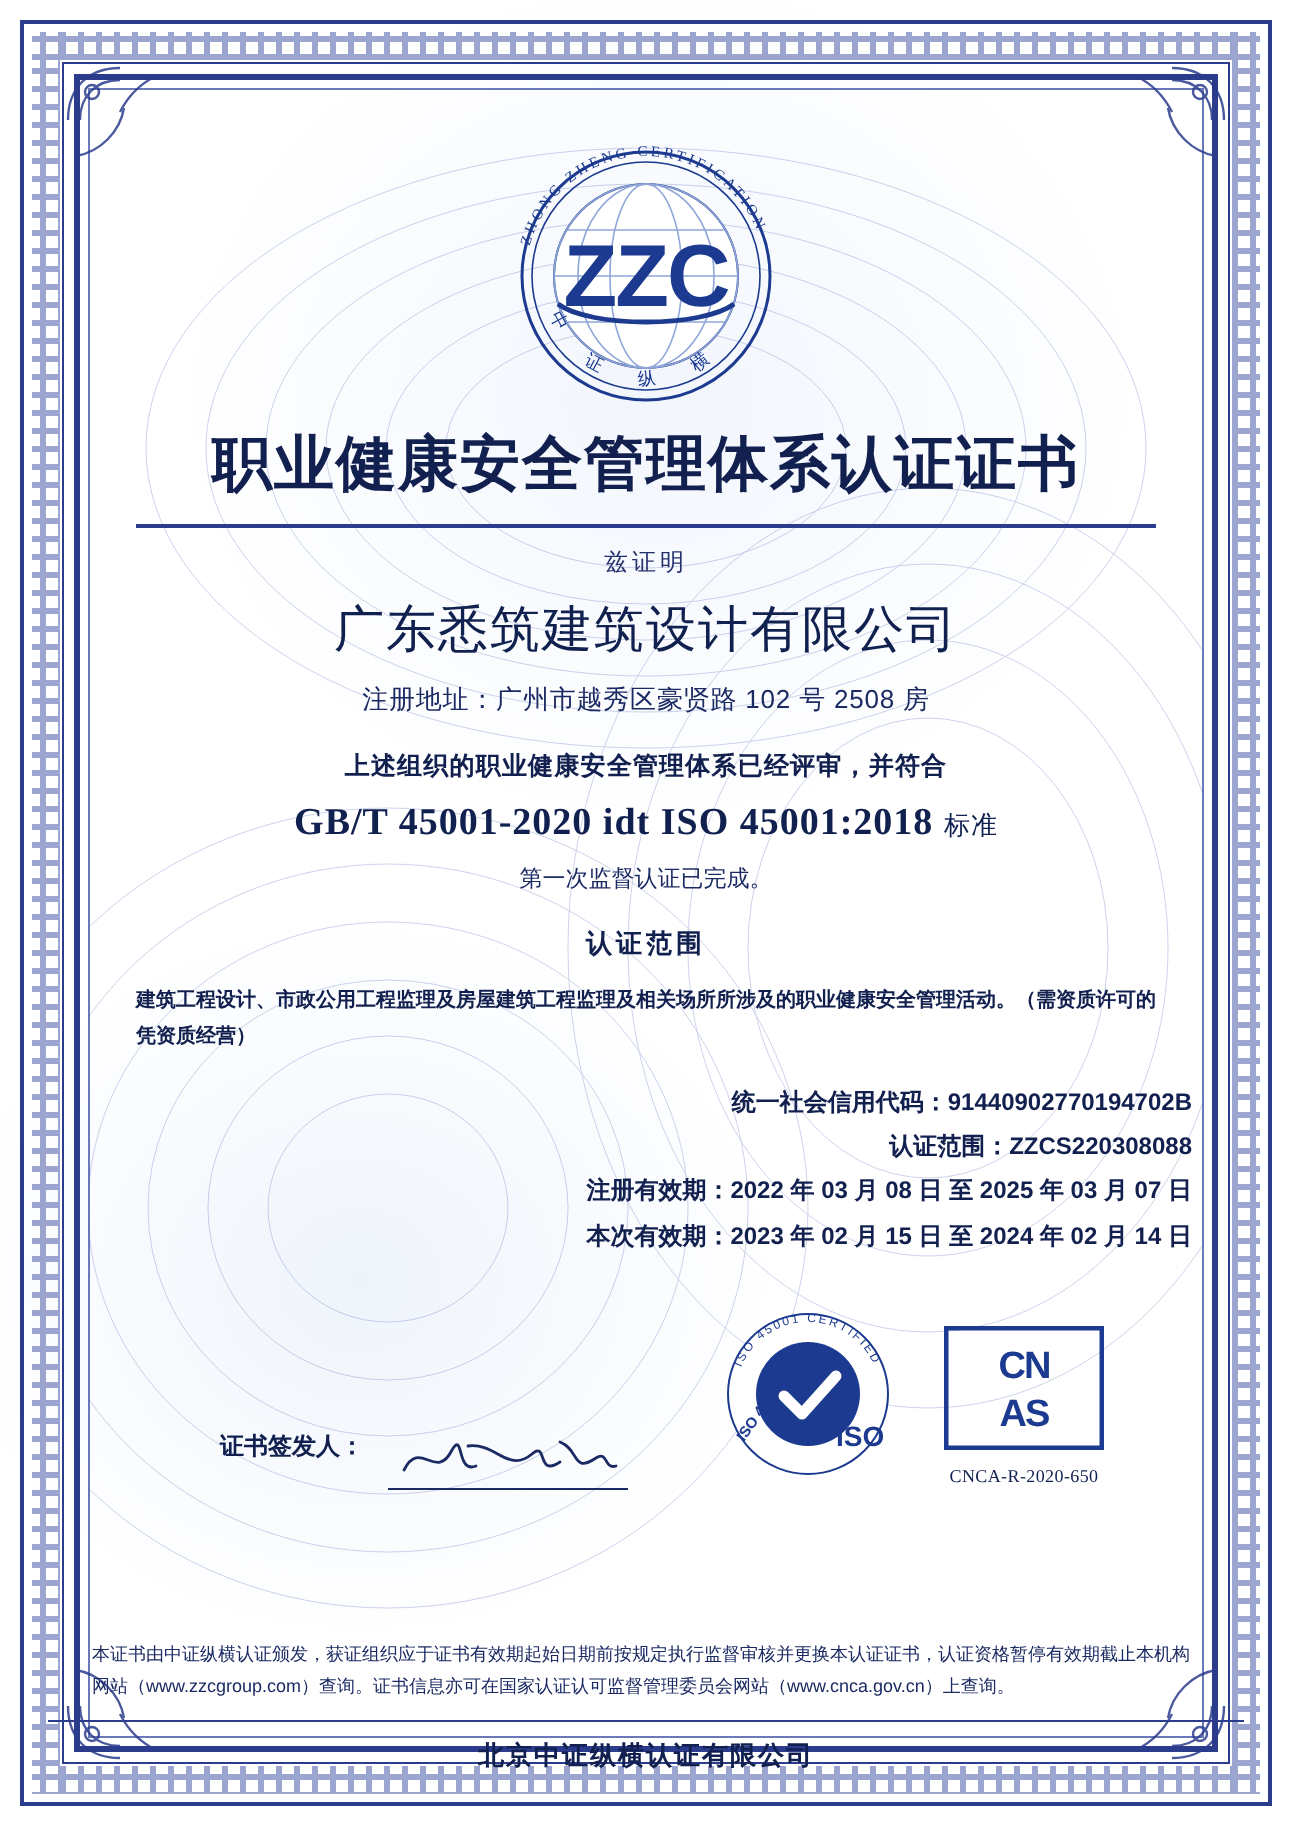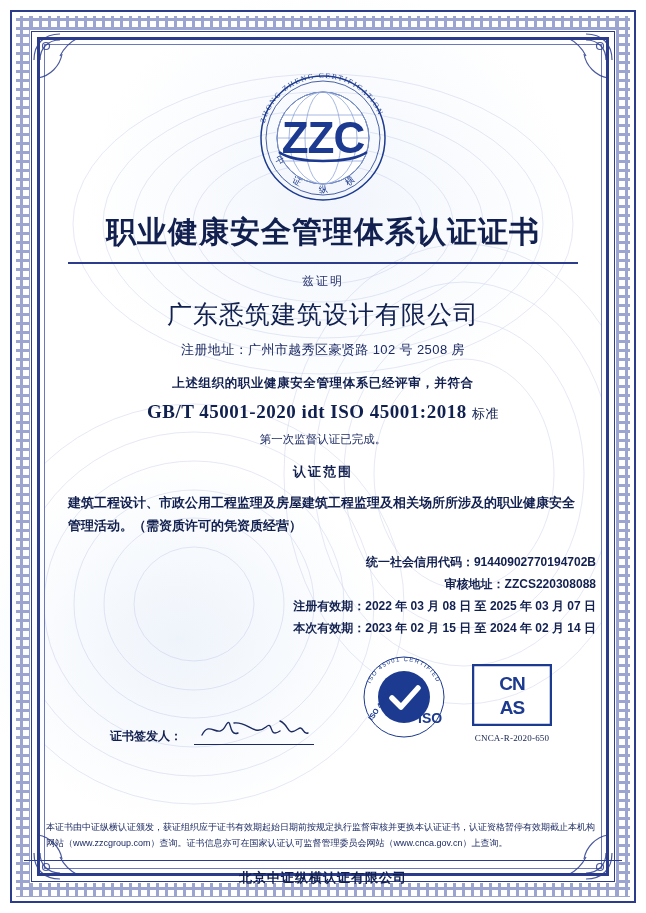--- a/index.html
+++ b/index.html
@@ -156,41 +156,40 @@
     margin-top: 9px;
   }
   .scope-heading {
     font-size: 13px;
     font-weight: bold;
     color: #12204f;
     margin-top: 16px;
     letter-spacing: 2px;
   }
   .scope-body {
-    font-size: 13px;
+    font-size: 10px;
     font-weight: bold;
     color: #12204f;
     line-height: 1.75;
     text-align: left;
     margin: 11px 18px 0 18px;
   }
   .details {
     text-align: right;
     margin: 13px 0 0 90px;
     font-size: 12px;
     color: #12204f;
     line-height: 1.85;
     font-weight: bold;
   }
   .signature-row {
     position: absolute;
     left: 60px;
     bottom: 118px;
     display: flex;
-    align-items: flex-end;
     gap: 12px;
   }
   .signature-label {
     font-size: 12px;
     color: #12204f;
     font-weight: bold;
   }
   .signature-mark {
     position: relative;
     width: 120px;
@@ -373,21 +372,21 @@
       <span class="suffix">标准</span>
     </div>
 
     <div class="supervision">第一次监督认证已完成。</div>
 
     <div class="scope-heading">认证范围</div>
     <div class="scope-body">建筑工程设计、市政公用工程监理及房屋建筑工程监理及相关场所所涉及的职业健康安全管理活动。（需资质许可的凭资质经营）</div>
 
     <div class="details">
       <div>统一社会信用代码：91440902770194702B</div>
-      <div>审核地址：ZZCS220308088</div>
+      <div>认证范围：ZZCS220308088</div>
       <div>注册有效期：2022 年 03 月 08 日 至 2025 年 03 月 07 日</div>
       <div>本次有效期：2023 年 02 月 15 日 至 2024 年 02 月 14 日</div>
     </div>
 
     <div class="signature-row">
       <span class="signature-label">证书签发人：</span>
       <span class="signature-mark">
         <svg width="120" height="30" viewBox="0 0 120 30" xmlns="http://www.w3.org/2000/svg">
           <g fill="none" stroke="#1b2a63" stroke-width="1.4" stroke-linecap="round">
             <path d="M8 20 C16 4 24 26 32 10 C38 0 34 22 44 18"></path>

